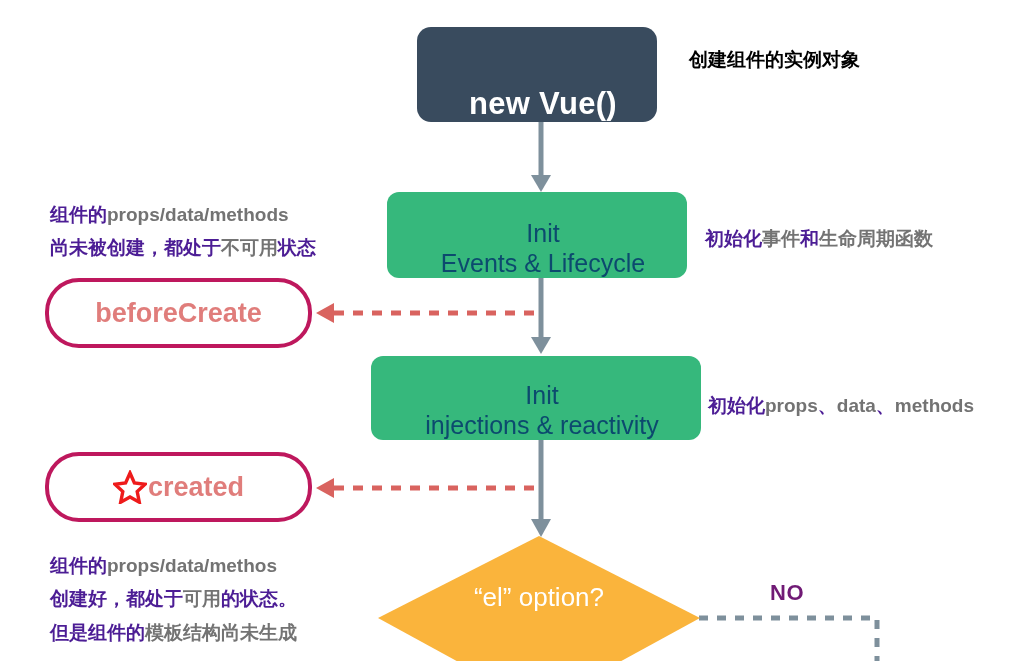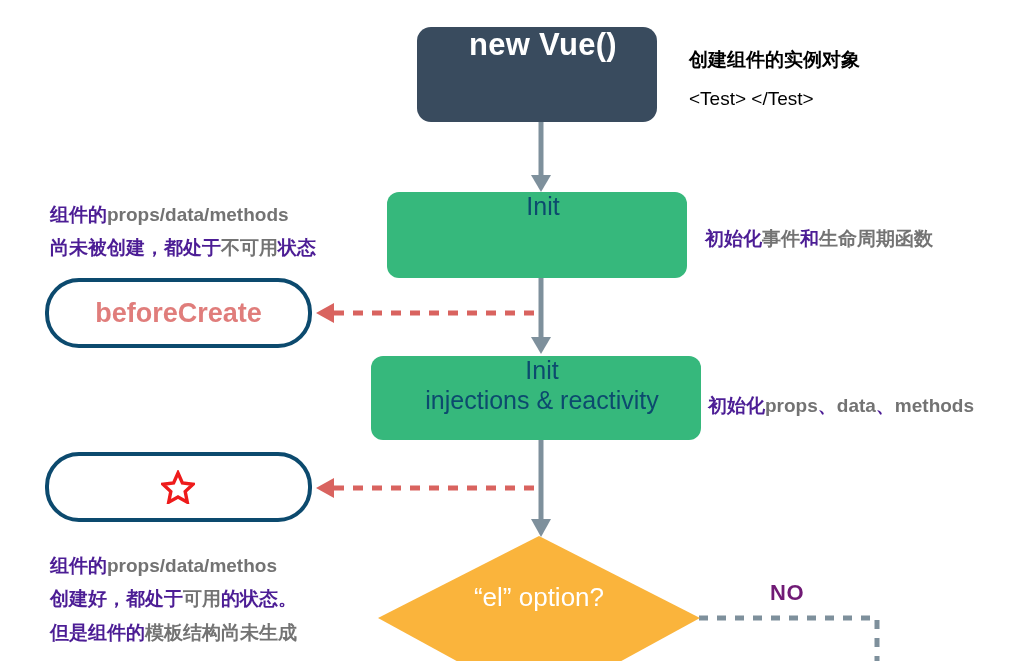--- a/index.html
+++ b/index.html
@@ -21,21 +21,21 @@
     height: 661px;
   }
 
   
   .node {
     position: absolute;
     box-sizing: border-box;
     display: flex;
     flex-direction: column;
     align-items: center;
-    justify-content: flex-start;
+    justify-content: flex-end;
     text-align: center;
     padding-left: 12px;
   }
 
   .node-dark {
     background: #394b5e;
     border-radius: 14px;
     color: #ffffff;
     font-weight: bold;
     font-size: 31px;
@@ -50,21 +50,21 @@
     line-height: 1.18;
     font-weight: normal;
   }
   .node-green .ln { display: block; white-space: nowrap; }
 
   
   .pill {
     position: absolute;
     box-sizing: border-box;
     background: #ffffff;
-    border: 4px solid #0c4a6e;
+    border: 4px solid #be185d;
     border-radius: 34px;
     display: flex;
     align-items: center;
     justify-content: center;
   }
   .pill-label {
     color: #e07d7b;
     font-weight: bold;
     font-size: 27px;
     white-space: nowrap;
@@ -179,20 +179,21 @@
       <polyline points="4,12 182,12 182,58" fill="none" stroke="#7e909c" stroke-width="5" stroke-dasharray="9,9"></polyline>
     </svg>
   </div>
 
   <div class="node node-dark" style="left:417px; top:27px; width:240px; height:95px;">
     <span>new Vue()</span>
   </div>
 
   <div class="node node-green" style="left:387px; top:192px; width:300px; height:86px;">
     <span class="ln">Init</span>
+    <span class="ln">Events &amp; Lifecycle</span>
   </div>
 
   <div class="node node-green" style="left:371px; top:356px; width:330px; height:84px;">
     <span class="ln">Init</span>
     <span class="ln">injections &amp; reactivity</span>
   </div>
 
   <div class="diamond-wrap" style="left:378px; top:536px;">
     <svg width="322" height="170" viewBox="0 0 322 170">
       <polygon points="161,0 322,82 161,170 0,82" fill="#fab43c"></polygon>
@@ -206,26 +207,26 @@
     <span class="pill-label">beforeCreate</span>
   </div>
 
   <div class="pill" style="left:45px; top:452px; width:267px; height:70px;">
     <span class="pill-label">
       <span class="star-icon">
         <svg width="34" height="34" viewBox="0 0 34 34">
           <polygon points="17,3 21.4,12.9 32,14.2 24.2,21.6 26.3,32.2 17,27 7.7,32.2 9.8,21.6 2,14.2 12.6,12.9" fill="none" stroke="#ee1b1b" stroke-width="3.4" stroke-linejoin="miter"></polygon>
         </svg>
       </span>
+      <span>created</span>
     </span>
   </div>
 
   <div class="annot" style="left:689px; top:43px;">
     <span class="ln annot-cn">创建组件的实例对象</span>
-    <span class="ln annot-plain" style="margin-top:6px;">&lt;Test&gt; &lt;/Test&gt;</span>
   </div>
 
   <div class="annot annot-cn" style="left:50px; top:198px;">
     <span class="ln"><span class="blk">组件的</span><span class="red">props/data/methods</span></span>
     <span class="ln"><span class="blk">尚未被创建，都处于</span><span class="red">不可用</span><span class="blk">状态</span></span>
   </div>
 
   <div class="annot annot-cn" style="left:705px; top:222px;">
     <span class="ln"><span class="blk">初始化</span><span class="red">事件</span><span class="blk">和</span><span class="red">生命周期函数</span></span>
   </div>

